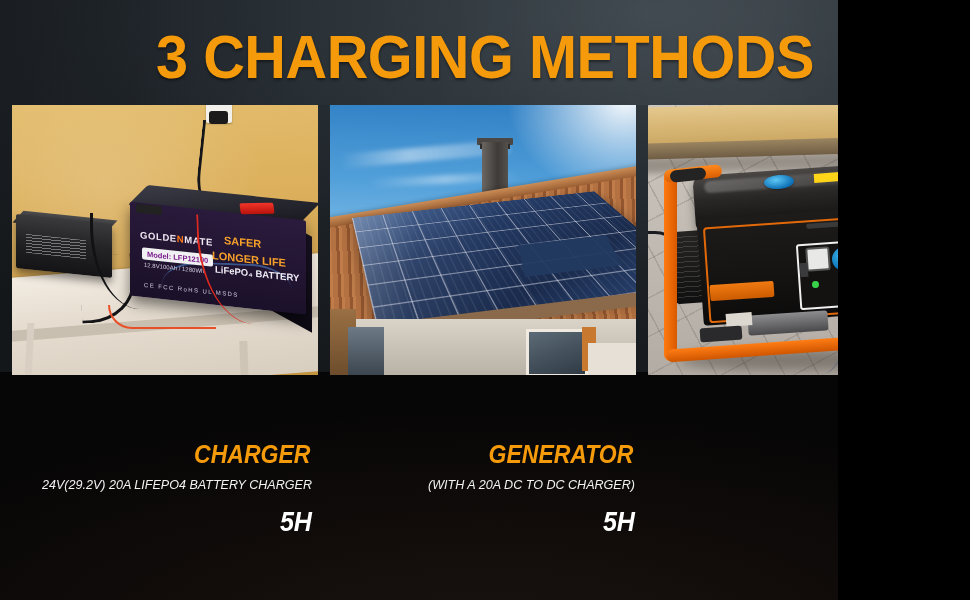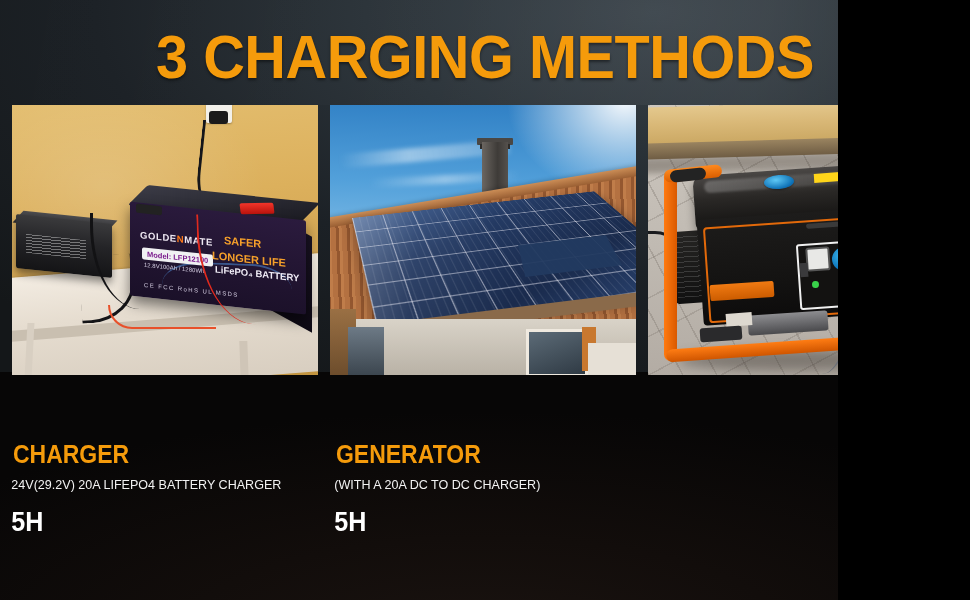--- a/index.html
+++ b/index.html
@@ -170,21 +170,21 @@
   .p3-label-s{position:absolute;left:78px;top:208px;width:26px;height:13px;background:#ddd8cf;transform:rotate(-4deg);}
   .p3-alt{position:absolute;left:100px;top:208px;width:80px;height:20px;background:linear-gradient(180deg,#8d8d90,#4a4a4d);border-radius:3px;transform:rotate(-4deg);}
   .p3-cord1{position:absolute;left:176px;top:160px;width:28px;height:110px;border-right:3px solid #6a6f78;border-bottom-right-radius:28px 80px;transform:rotate(5deg);}
   .p3-cord2{position:absolute;left:200px;top:158px;width:26px;height:110px;border-right:3px solid #5f646d;border-bottom-right-radius:26px 86px;transform:rotate(3deg);}
   .p3-cordblk{position:absolute;left:256px;top:98px;width:46px;height:74px;border-left:3px solid #17181b;border-top:3px solid #17181b;border-top-left-radius:40px 52px;transform:rotate(8deg);}
   .p3-cordblk2{position:absolute;left:-6px;top:126px;width:40px;height:40px;border-top:3px solid #1a1b1e;border-right:3px solid #1a1b1e;border-top-right-radius:30px;}
   .p3-shadow{position:absolute;left:30px;top:244px;width:226px;height:22px;background:rgba(45,40,36,.4);filter:blur(6px);border-radius:50%;}
 
   
   .captions{position:absolute;left:0;top:440px;width:970px;display:flex;}
-  .col{width:323.3px;text-align:left;}
+  .col{width:323.3px;text-align:right;font-style:italic;}
   .col.c2{width:323.3px;}
   .cap-title{
     color:#F59B0B;font-size:25px;font-weight:bold;letter-spacing:0px;
     transform:scaleX(0.92);line-height:28px;white-space:nowrap;
   }
   .cap-sub{
     color:#f2f2f2;font-size:13.5px;font-weight:normal;margin-top:9px;
     transform:scaleX(0.93);line-height:16px;white-space:nowrap;
   }
   .cap-time{

